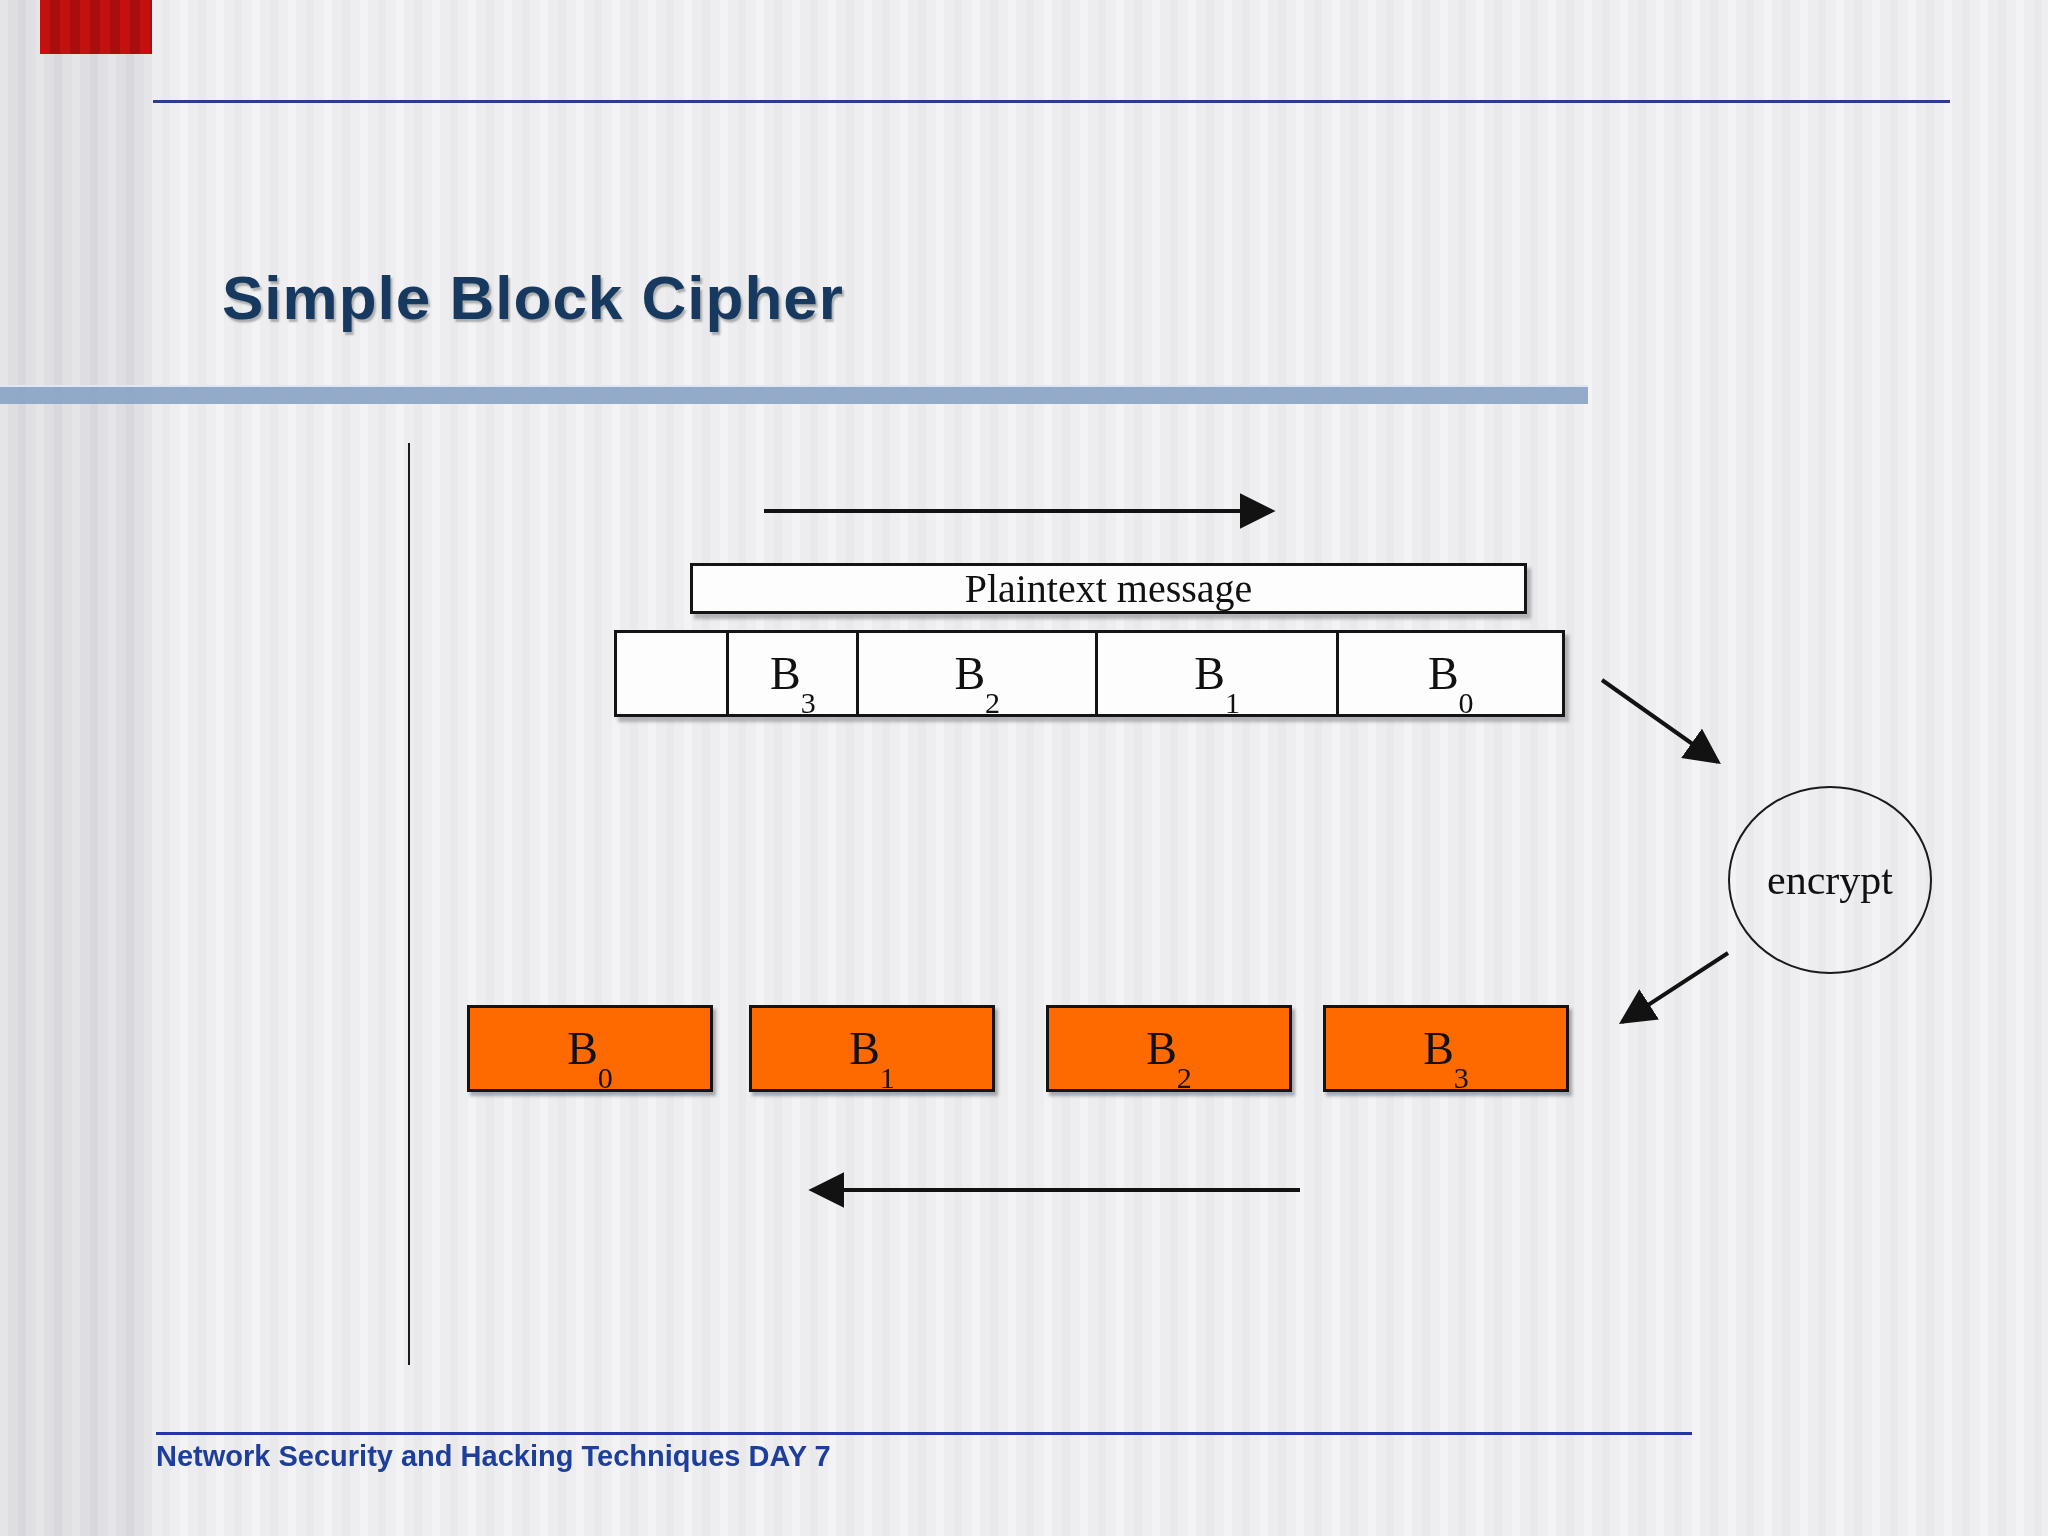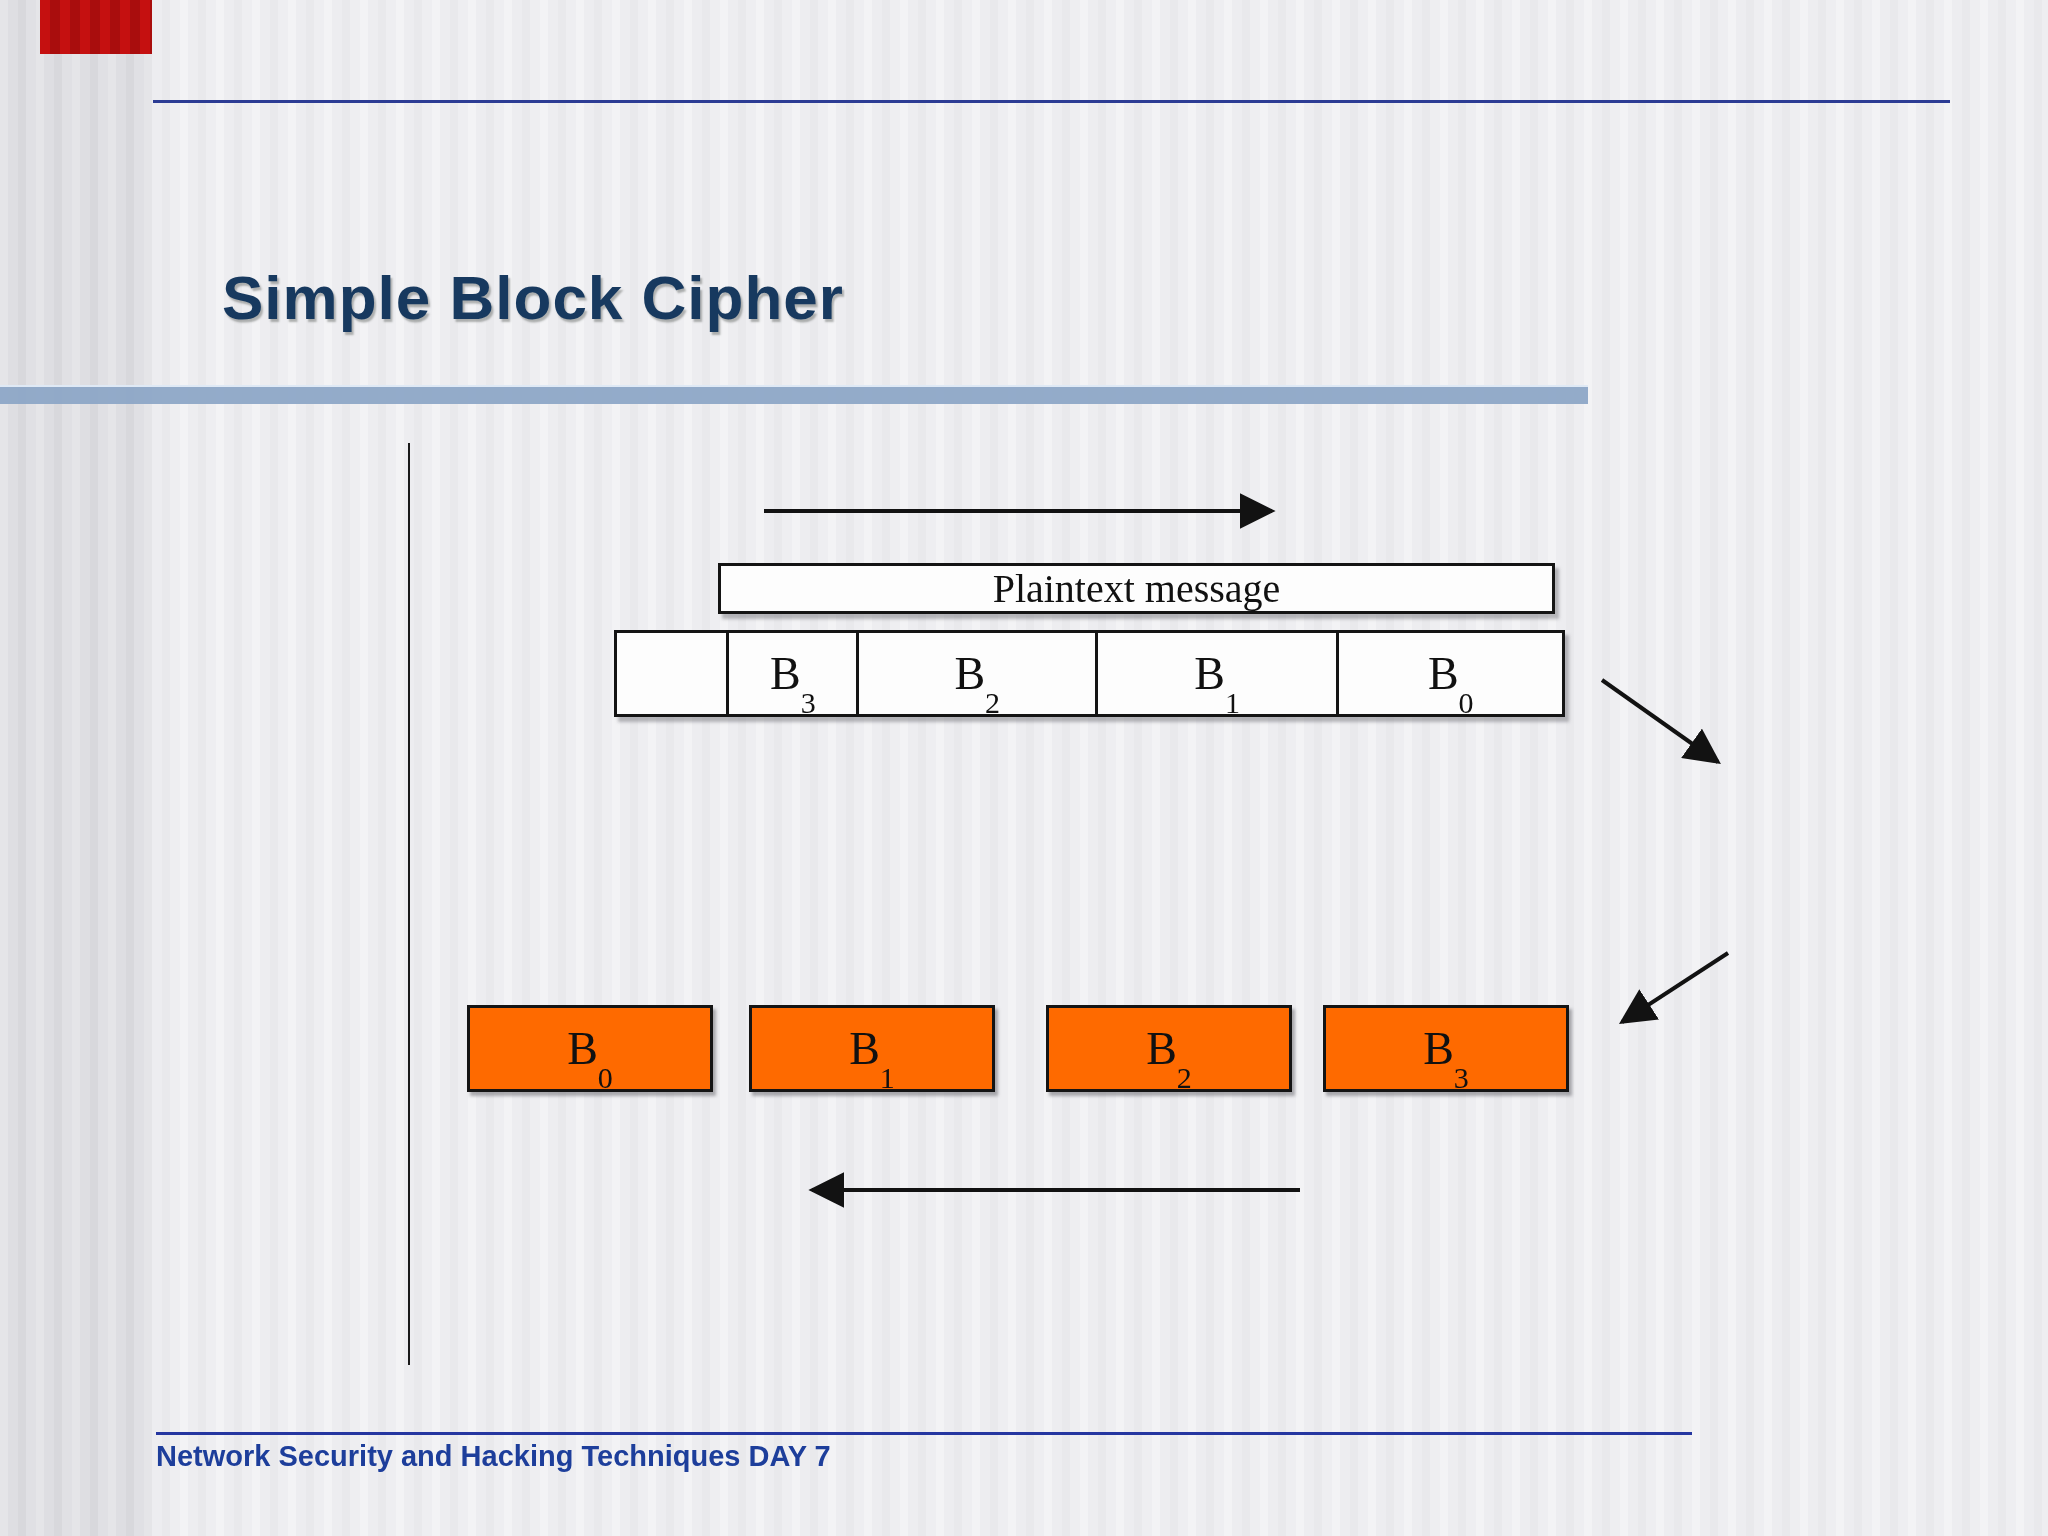--- a/index.html
+++ b/index.html
@@ -34,21 +34,21 @@
   .blue-bar{
     position:absolute;left:0;top:385px;width:1588px;height:17px;
     background:rgba(139,165,197,0.92);
     border-top:2px solid #dfe9f5;
   }
   .vline{
     position:absolute;left:408px;top:443px;width:2px;height:922px;
     background:#1a1a1a;
   }
   .ptx-label{
-    position:absolute;left:718px;top:563px;width:837px;height:51px;
+    position:absolute;left:690px;top:563px;width:837px;height:51px;
     box-sizing:border-box;background:#fdfdfd;border:3px solid #141414;
     box-shadow:4px 5px 3px rgba(120,120,125,0.5);
     display:flex;align-items:center;justify-content:center;
     font-family:"Liberation Serif",serif;font-size:40px;color:#111;
   }
   .cells{
     position:absolute;left:614px;top:630px;width:951px;height:87px;
     box-sizing:border-box;border:3px solid #141414;background:#fdfdfd;
     box-shadow:4px 5px 3px rgba(120,120,125,0.5);
     display:flex;
@@ -147,20 +147,23 @@
         </span>
     </div>
     <div class="cell c4">
       <span class="glyph">
           <span>B</span>
           <span class="sub">0</span>
         </span>
     </div>
   </div>
 
+  <div class="encrypt-circle">
+    <span>encrypt</span>
+  </div>
 
   <div class="block b0">
     <span class="glyph">
         <span>B</span>
         <span class="sub">0</span>
       </span>
   </div>
   <div class="block b1">
     <span class="glyph">
         <span>B</span>

